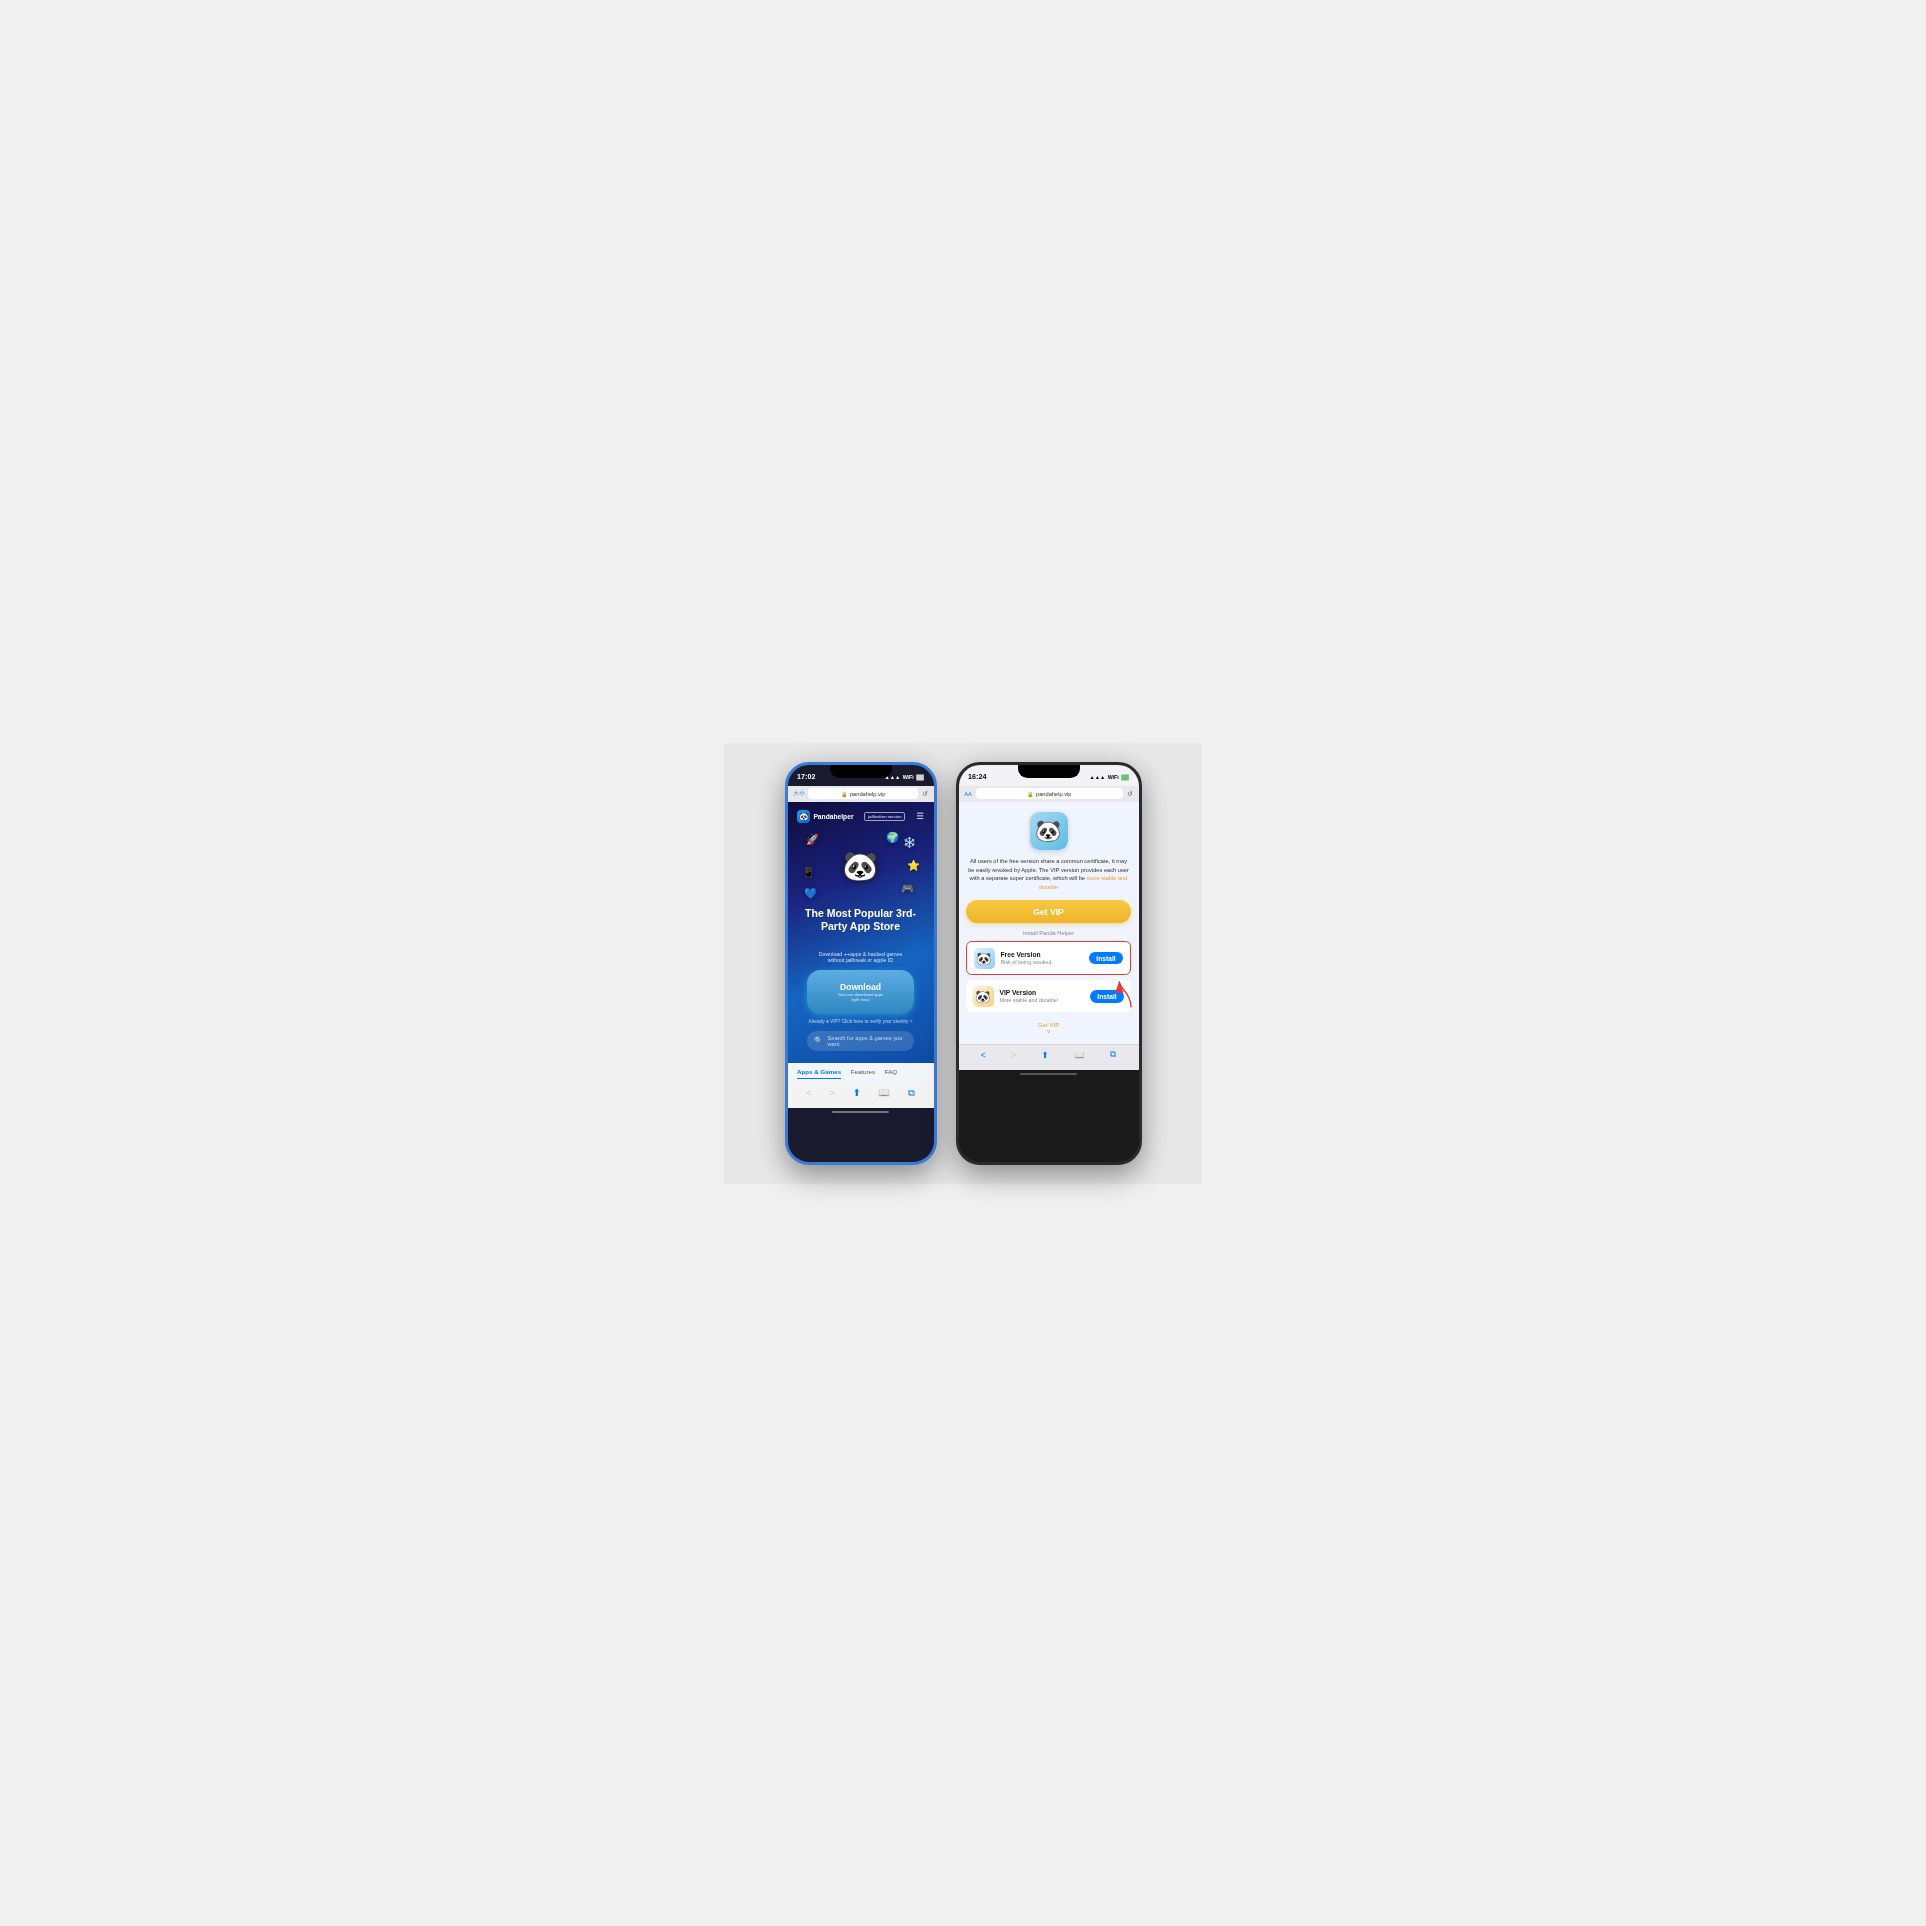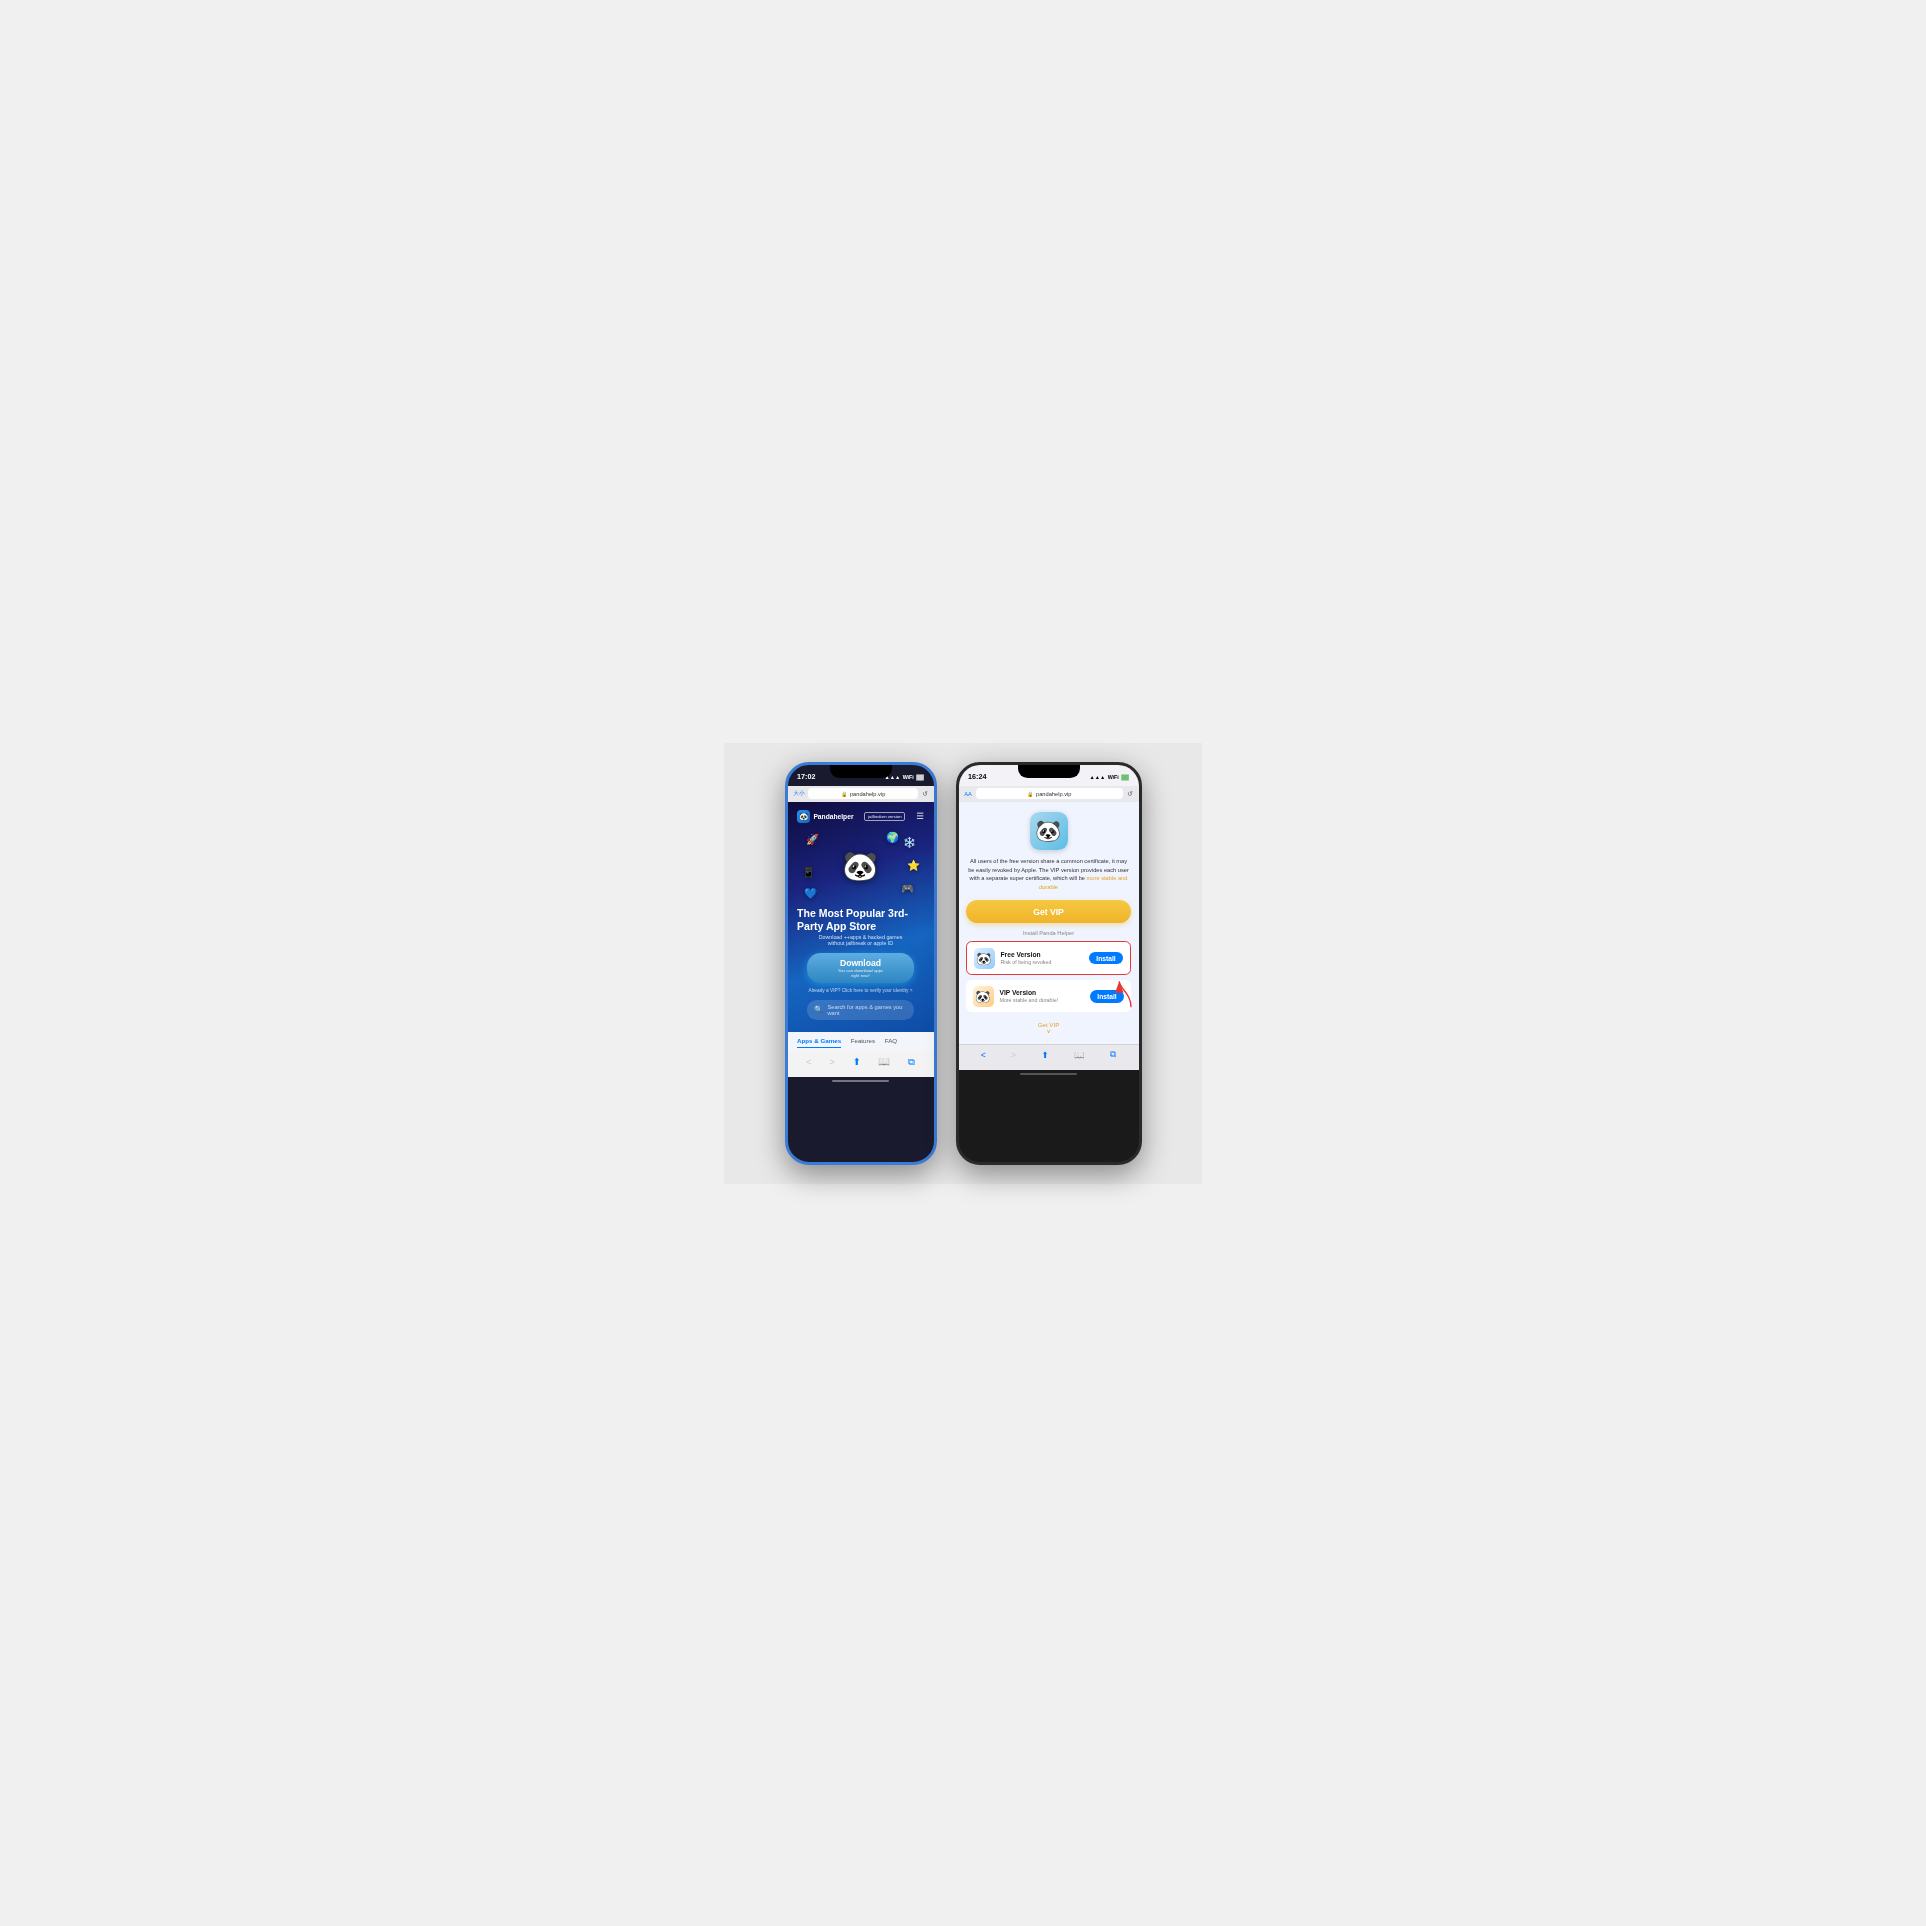--- a/index.html
+++ b/index.html
@@ -174,35 +174,36 @@
     .oi4 { bottom: 4.8px; left: 7.2px; }
     .oi5 { bottom: 9.6px; right: 9.6px; }
     .oi6 { top: 50%; left: 4.8px; }
     .oi7 { top: 40%; right: 3.8px; }
 
     
     .hero-title {
       color: #fff;
       font-size: 10.5px;
       font-weight: 800;
+      text-align: center;
       line-height: 1.3;
-      margin-bottom: 0;
+      margin-bottom: 17px;
     }
     .hero-subtitle {
       color: rgba(255,255,255,0.8);
       font-size: 5.3px;
       text-align: center;
       margin-bottom: 6.7px;
     }
 
     
     .download-btn {
       background: linear-gradient(180deg, #5dade2, #2e86c1);
       border-radius: 13.4px;
-      padding: 5px 29px;
+      padding: 12px 29px;
       text-align: center;
       width: 85%;
       margin-bottom: 1.9px;
       box-shadow: 0 1.9px 7.2px rgba(41,182,246,0.5);
     }
     .download-btn-text { color: #fff; font-size: 8.6px; font-weight: 700; }
     .download-btn-sub { color: rgba(255,255,255,0.8); font-size: 4.3px; }
 
     .vip-link {
       color: rgba(255,255,255,0.7);

